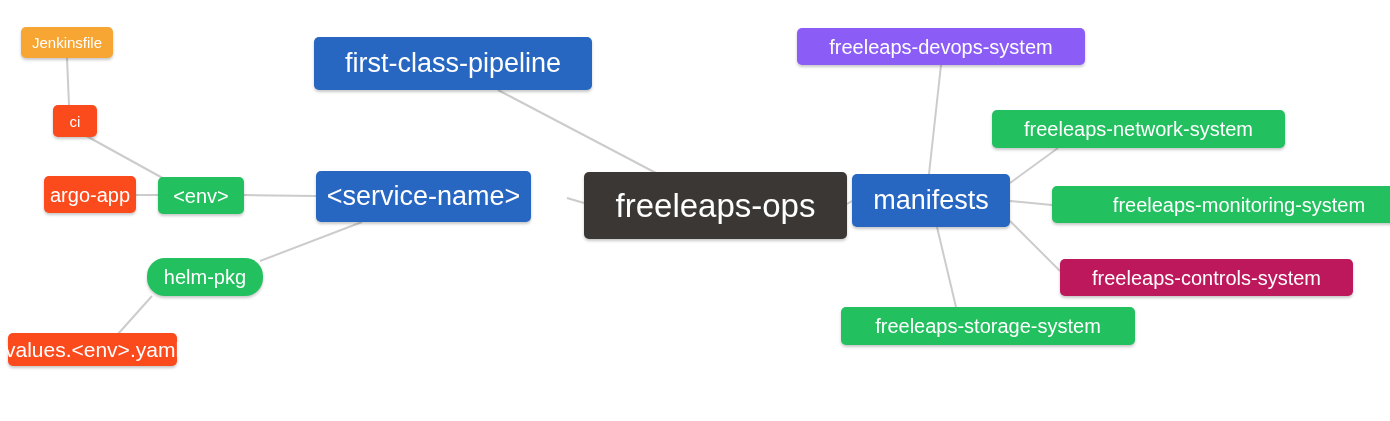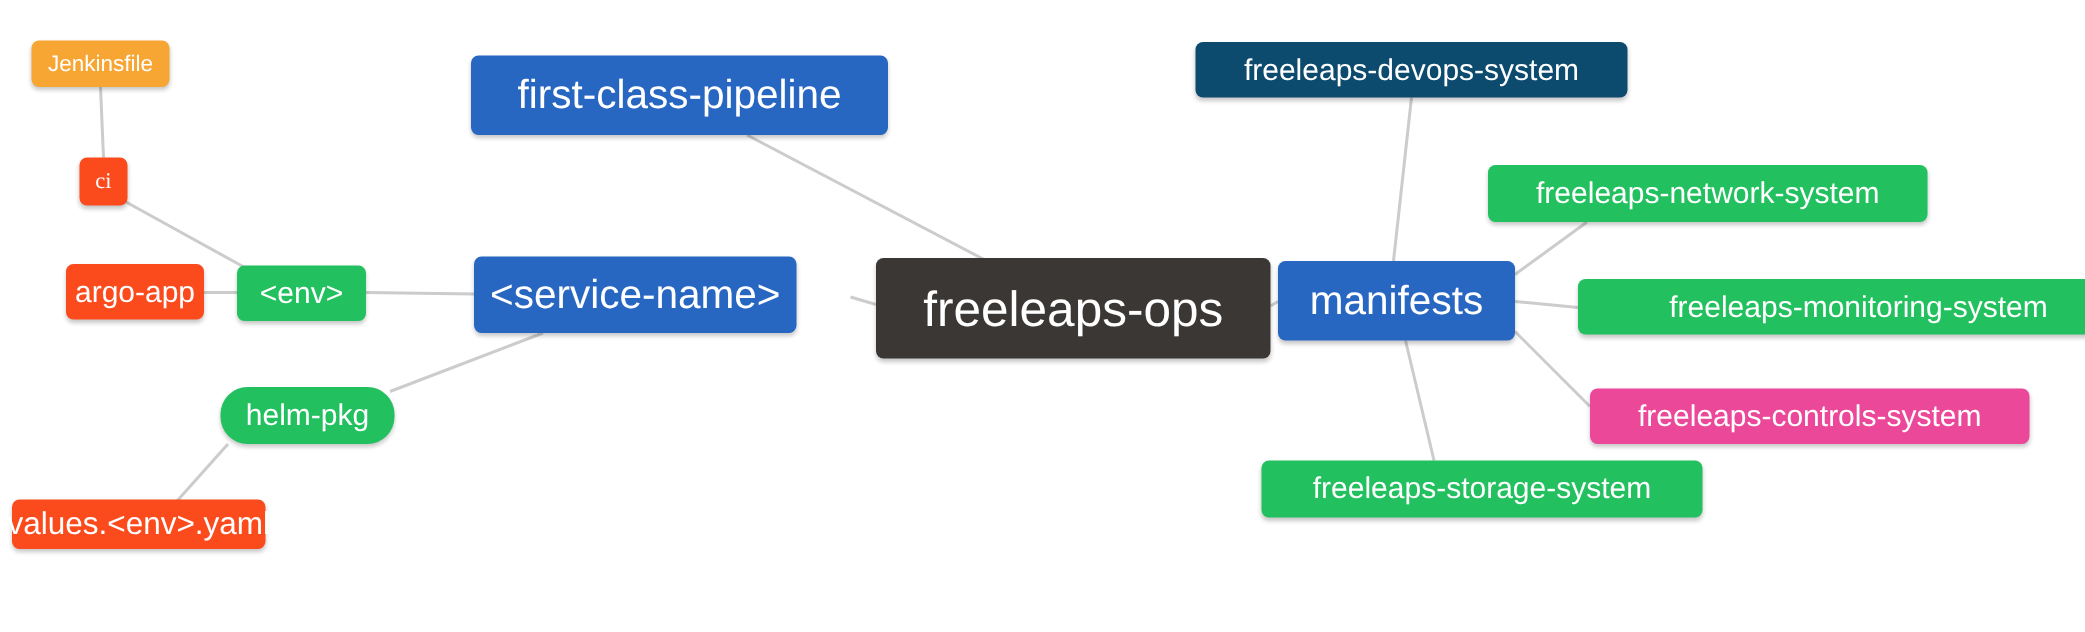--- a/index.html
+++ b/index.html
@@ -57,21 +57,21 @@
       <line x1="929" y1="174" x2="941" y2="65" stroke="#cccccc" stroke-width="2"></line>
       <line x1="1010" y1="183" x2="1058" y2="148" stroke="#cccccc" stroke-width="2"></line>
       <line x1="1010" y1="201" x2="1052" y2="205" stroke="#cccccc" stroke-width="2"></line>
       <line x1="1010" y1="221" x2="1060" y2="271" stroke="#cccccc" stroke-width="2"></line>
       <line x1="937" y1="227" x2="956" y2="307" stroke="#cccccc" stroke-width="2"></line>
     </svg>
   <div id="node-layer">
       <div class="node" style="left: 21px; top: 27px; width: 92px; height: 31px; background: rgb(247, 165, 51); font-size: 15px;">
         <span class="node-label">Jenkinsfile</span>
       </div>
-      <div class="node" style="left: 53px; top: 105px; width: 32px; height: 32px; background: rgb(251, 74, 28); font-size: 15px; font-family: Liberation Serif, serif;">
+      <div class="node" style="left: 53px; top: 105px; width: 44px; height: 32px; background: rgb(251, 74, 28); font-size: 15px;">
         <span class="node-label">ci</span>
       </div>
       <div class="node" style="left: 44px; top: 176px; width: 92px; height: 37px; background: rgb(251, 74, 28); font-size: 20px;">
         <span class="node-label">argo-app</span>
       </div>
       <div class="node" style="left: 158px; top: 177px; width: 86px; height: 37px; background: rgb(34, 192, 94); font-size: 20px;">
         <span class="node-label">&lt;env&gt;</span>
       </div>
       <div class="node" style="left: 147px; top: 258px; width: 116px; height: 38px; background: rgb(34, 192, 94); font-size: 20px; border-radius: 18px;">
         <span class="node-label">helm-pkg</span>
@@ -84,29 +84,29 @@
       </div>
       <div class="node" style="left: 316px; top: 171px; width: 215px; height: 51px; background: rgb(39, 102, 193); font-size: 27px;">
         <span class="node-label">&lt;service-name&gt;</span>
       </div>
       <div class="node" style="left: 584px; top: 172px; width: 263px; height: 67px; background: rgb(59, 55, 53); font-size: 33px;">
         <span class="node-label">freeleaps-ops</span>
       </div>
       <div class="node" style="left: 852px; top: 174px; width: 158px; height: 53px; background: rgb(39, 102, 193); font-size: 27px; justify-content: center;">
         <span class="node-label">manifests</span>
       </div>
-      <div class="node" style="left: 797px; top: 28px; width: 288px; height: 37px; background: #0c4a6e; font-size: 20px;">
+      <div class="node" style="left: 797px; top: 28px; width: 288px; height: 37px; background: #8b5cf6; font-size: 20px;">
         <span class="node-label">freeleaps-devops-system</span>
       </div>
       <div class="node" style="left: 992px; top: 110px; width: 293px; height: 38px; background: rgb(34, 192, 94); font-size: 20px;">
         <span class="node-label">freeleaps-network-system</span>
       </div>
       <div class="node" style="left: 1052px; top: 186px; width: 374px; height: 37px; background: rgb(34, 192, 94); font-size: 20px;">
         <span class="node-label">freeleaps-monitoring-system</span>
       </div>
-      <div class="node" style="left: 1060px; top: 259px; width: 293px; height: 37px; background: #ec4899; font-size: 20px;">
+      <div class="node" style="left: 1060px; top: 259px; width: 293px; height: 37px; background: #be185d; font-size: 20px;">
         <span class="node-label">freeleaps-controls-system</span>
       </div>
       <div class="node" style="left: 813px; top: 307px; width: 294px; height: 38px; background: rgb(34, 192, 94); font-size: 20px; margin-left: 28px;">
         <span class="node-label">freeleaps-storage-system</span>
       </div>
     </div>
 </div>
 
 </body></html>

